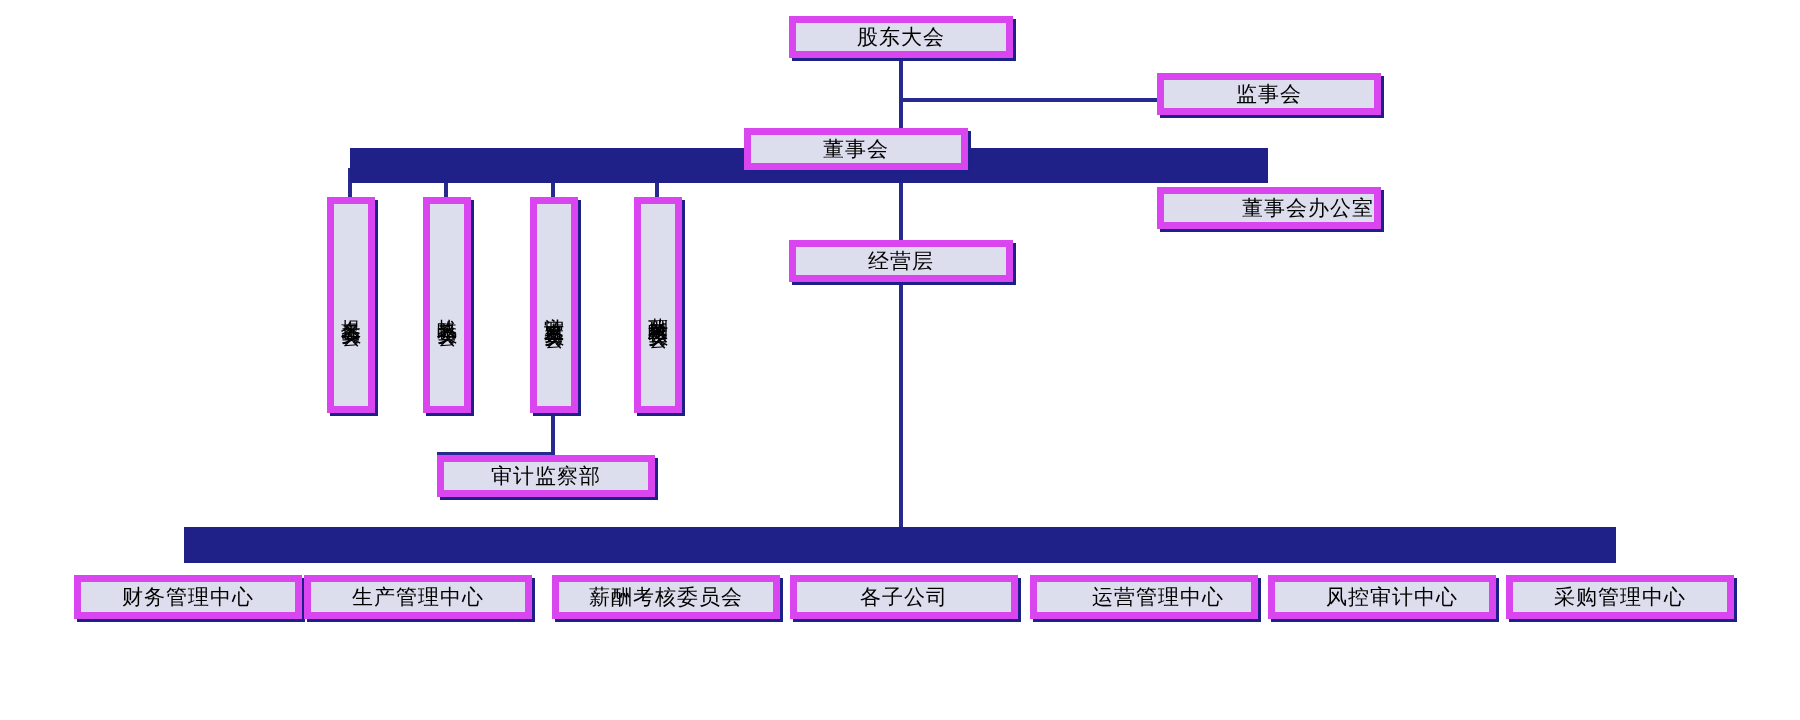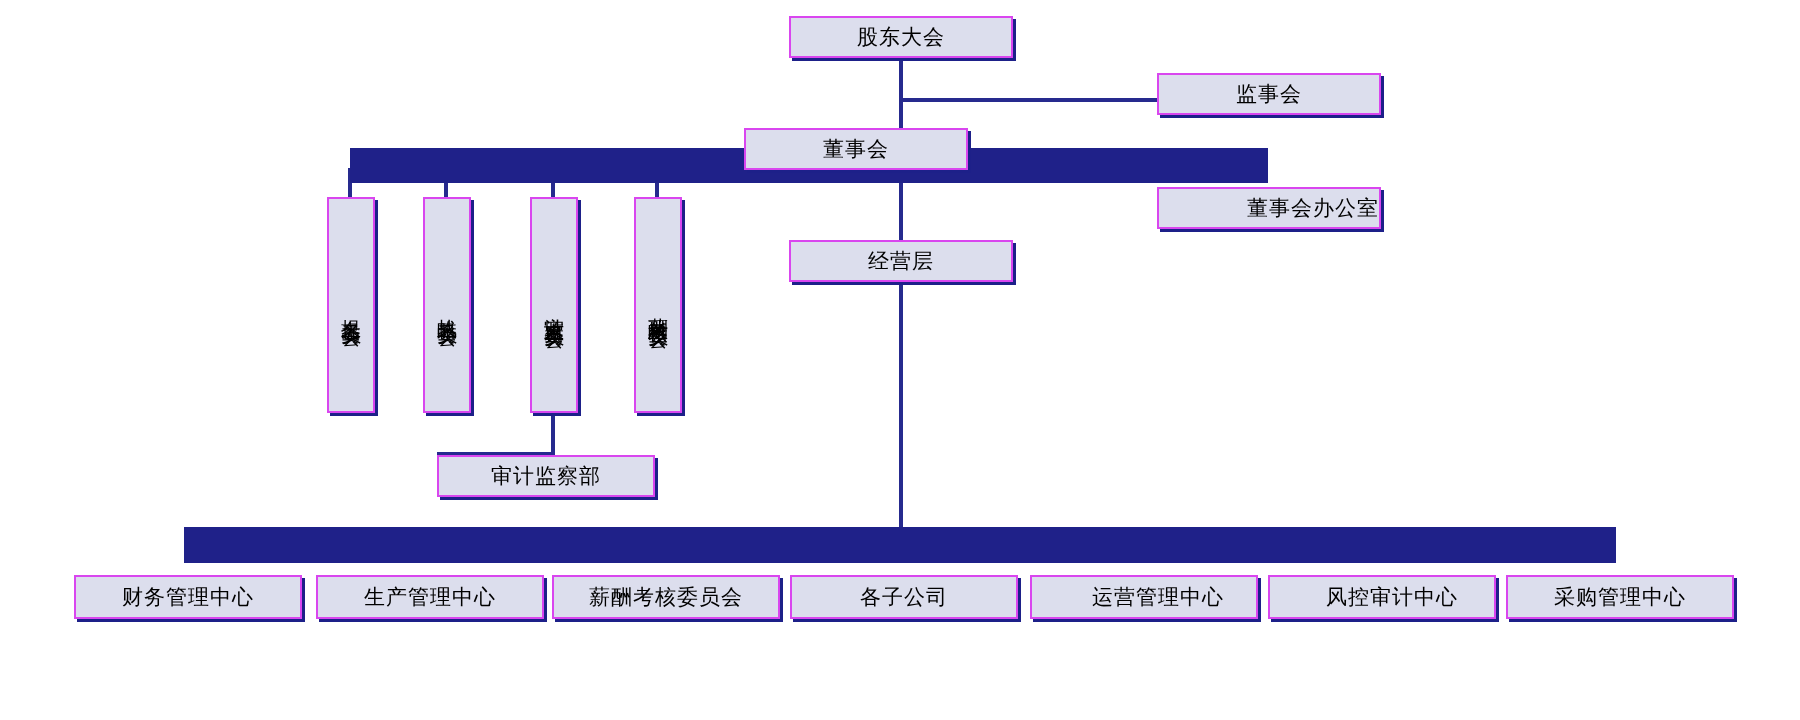--- a/index.html
+++ b/index.html
@@ -14,21 +14,21 @@
     position: relative;
     width: 1800px;
     height: 720px;
     background: #ffffff;
     overflow: hidden;
   }
   .node {
     position: absolute;
     box-sizing: border-box;
     background: #dcdeed;
-    border: 2px solid #d946ef;
+    border: 7px solid #d946ef;
     box-shadow: 3px 3px 0 0 #1d2089;
     display: flex;
     align-items: center;
     justify-content: center;
     color: #000000;
     font-size: 21px;
     letter-spacing: 1px;
     line-height: 1.15;
     z-index: 5;
   }
@@ -115,21 +115,21 @@
   </div>
 
   <div class="node" style="left:437px; top:455px; width:218px; height:42px;">
     <span>审计监察部</span>
   </div>
 
   <div class="node" style="left:74px; top:575px; width:228px; height:44px;">
     <span>财务管理中心</span>
   </div>
 
-  <div class="node" style="left:316px; top:575px; width:228px; height:44px;">
+  <div class="node" style="left:304px; top:575px; width:228px; height:44px;">
     <span>生产管理中心</span>
   </div>
 
   <div class="node" style="left:552px; top:575px; width:228px; height:44px;">
     <span>薪酬考核委员会</span>
   </div>
 
   <div class="node" style="left:790px; top:575px; width:228px; height:44px;">
     <span>各子公司</span>
   </div>

